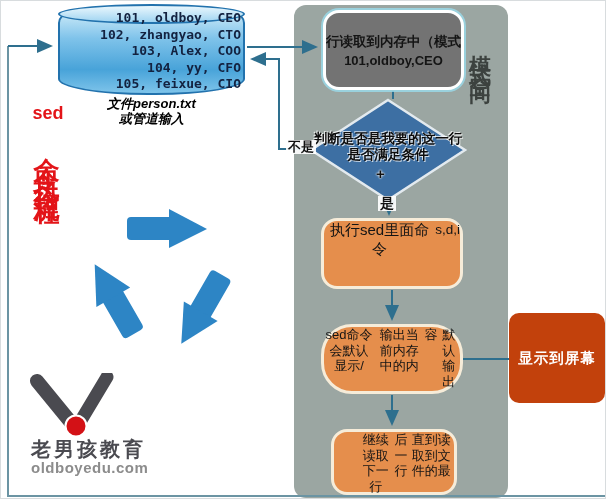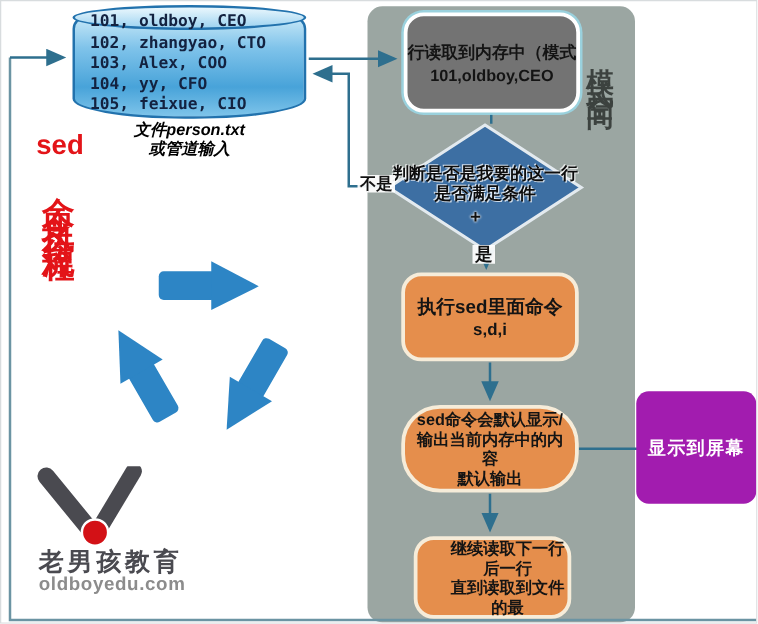--- a/index.html
+++ b/index.html
@@ -32,30 +32,30 @@
     box-sizing:border-box;
   }
   .cyl-top{
     position:absolute;left:0;right:0;top:0;height:20px;border-radius:50%;
     background:linear-gradient(180deg,#eaf7fd,#9fd4f1);
     border:2px solid #2272ad;box-sizing:border-box;
   }
   .cyl-rows{
     position:absolute;left:14px;top:6px;right:4px;z-index:4;
     font-family:"DejaVu Sans Mono",monospace;font-weight:bold;
-    font-size:13px;line-height:16.5px;color:#132240;white-space:nowrap;
+    font-size:13px;line-height:16.5px;color:#132240;white-space:nowrap;text-align:right;
   }
   .cyl-caption{
     position:absolute;left:57px;top:95px;width:187px;text-align:center;z-index:3;
     font-weight:bold;color:#000;font-size:13px;line-height:15px;font-style:italic;
   }
   
   .sed-latin{
     position:absolute;left:24px;top:102px;width:46px;text-align:center;z-index:3;
-    color:#e31418;font-size:22px;font-weight:bold;
+    color:#e31418;font-size:18px;font-weight:bold;
   }
   .sed-vert{
     position:absolute;left:29px;top:136px;z-index:3;
     color:#e31418;font-size:26px;letter-spacing:9px;
   }
   .recycle{position:absolute;left:70px;top:188px;z-index:3;}
   .logo{position:absolute;left:28px;top:372px;z-index:3;}
   .logo-name{
     position:absolute;left:30px;top:435px;z-index:3;
     font-size:20px;font-weight:bold;color:#4a4a50;letter-spacing:3px;
@@ -85,29 +85,29 @@
     background:rgba(255,255,255,.92);padding:0 2px;line-height:1.1;
   }
   .no-lbl{left:285px;top:139px;font-size:13px;}
   .yes-lbl{left:377px;top:195px;font-size:14px;}
   .cursor-plus{
     position:absolute;left:375px;top:164px;z-index:6;font-size:15px;font-weight:bold;
     color:#111;text-shadow:0 0 2px #fff,0 0 2px #fff;background:none;
   }
   .orange{
     background:#e58e4c;border:3px solid #f6ecd9;border-radius:16px;
-    display:flex;flex-direction:column;justify-content:center;font-weight:bold;
+    display:flex;flex-direction:row;justify-content:flex-end;font-weight:normal;
   }
   .exec-box{left:320px;top:217px;width:142px;height:71px;}
   .exec-box .l1{font-size:15px;}
   .exec-box .l2{font-size:13.5px;margin-top:1px;}
   .output-box{left:320px;top:323px;width:142px;height:70px;font-size:13px;line-height:15.5px;border-radius:31px;}
   .next-box{left:330px;top:428px;width:126px;height:66px;font-size:13px;line-height:15.5px;padding-left:24px;}
   .screen-box{
-    left:508px;top:312px;width:96px;height:90px;background:#a21caf;border-radius:10px;
+    left:508px;top:312px;width:96px;height:90px;background:#c2410c;border-radius:10px;
     display:flex;align-items:center;justify-content:center;
     color:#fff;font-size:14.5px;font-weight:bold;letter-spacing:1px;z-index:4;
   }
 </style>
 </head>
 <body>
 
 <div class="stage">
 
   <div class="panel"></div>

